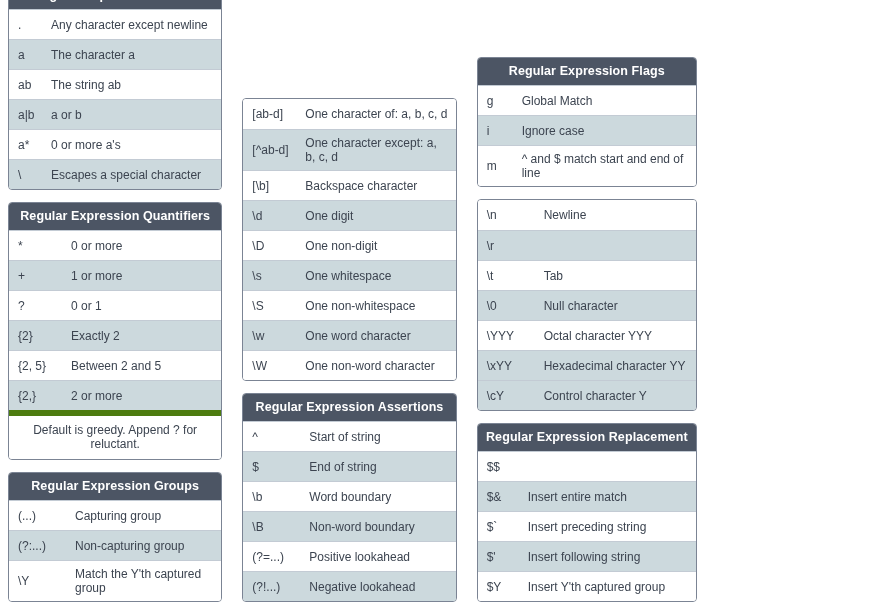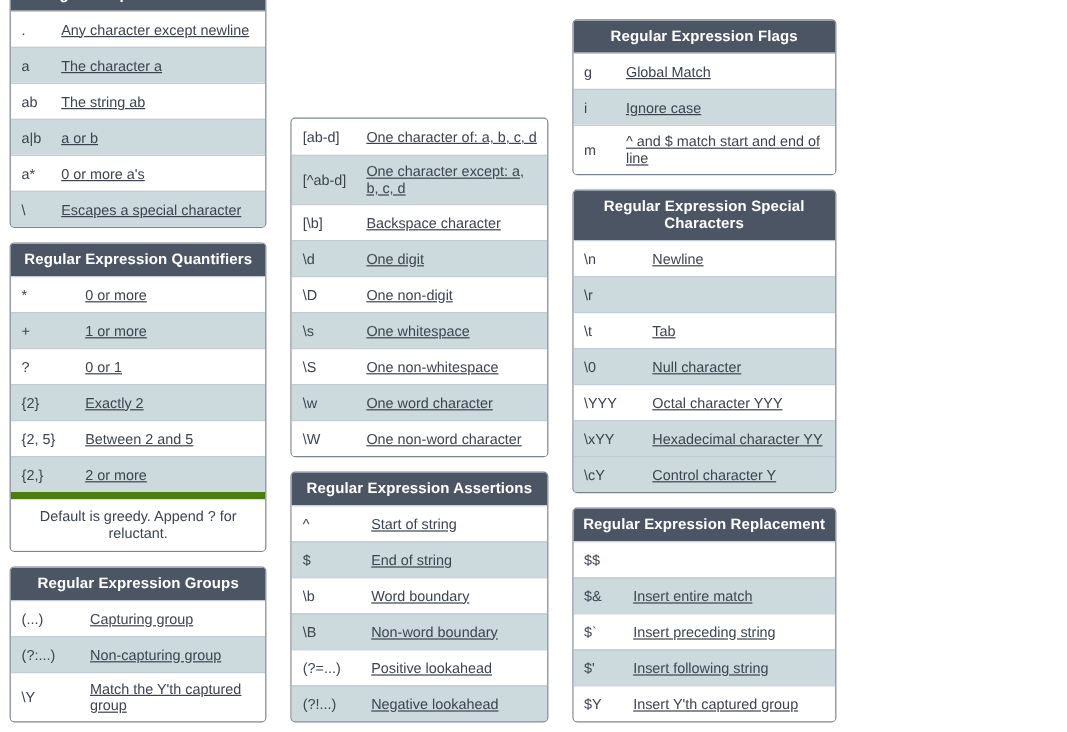--- a/index.html
+++ b/index.html
@@ -67,21 +67,20 @@
     flex: 0 0 auto;
     color: #3c4450;
     font-size: 12px;
   }
   .cell-val {
     padding: 6px 8px 6px 0;
     box-sizing: border-box;
     flex: 1 1 auto;
     color: #3c4450;
     font-size: 12px;
-    text-decoration: underline;
   }
   
   .kw-42 .cell-key { flex-basis: 42px; }
   .kw-62 .cell-key { flex-basis: 62px; }
   .kw-50 .cell-key { flex-basis: 50px; }
   .kw-66 .cell-key { flex-basis: 66px; }
   .kw-44 .cell-key { flex-basis: 44px; }
 
   .footnote {
     text-align: center;
@@ -257,21 +256,20 @@
         <div class="cell-key">i</div>
         <div class="cell-val">Ignore case</div>
       </div>
       <div class="row light">
         <div class="cell-key">m</div>
         <div class="cell-val">^ and $ match start and end of line</div>
       </div>
     </div>
 
     <div class="card kw-66">
-      <div class="card-title">Regular Expression Special Characters</div>
       <div class="row light">
         <div class="cell-key">\n</div>
         <div class="cell-val">Newline</div>
       </div>
       <div class="row dark">
         <div class="cell-key">\r</div>
       </div>
       <div class="row light">
         <div class="cell-key">\t</div>
         <div class="cell-val">Tab</div>

